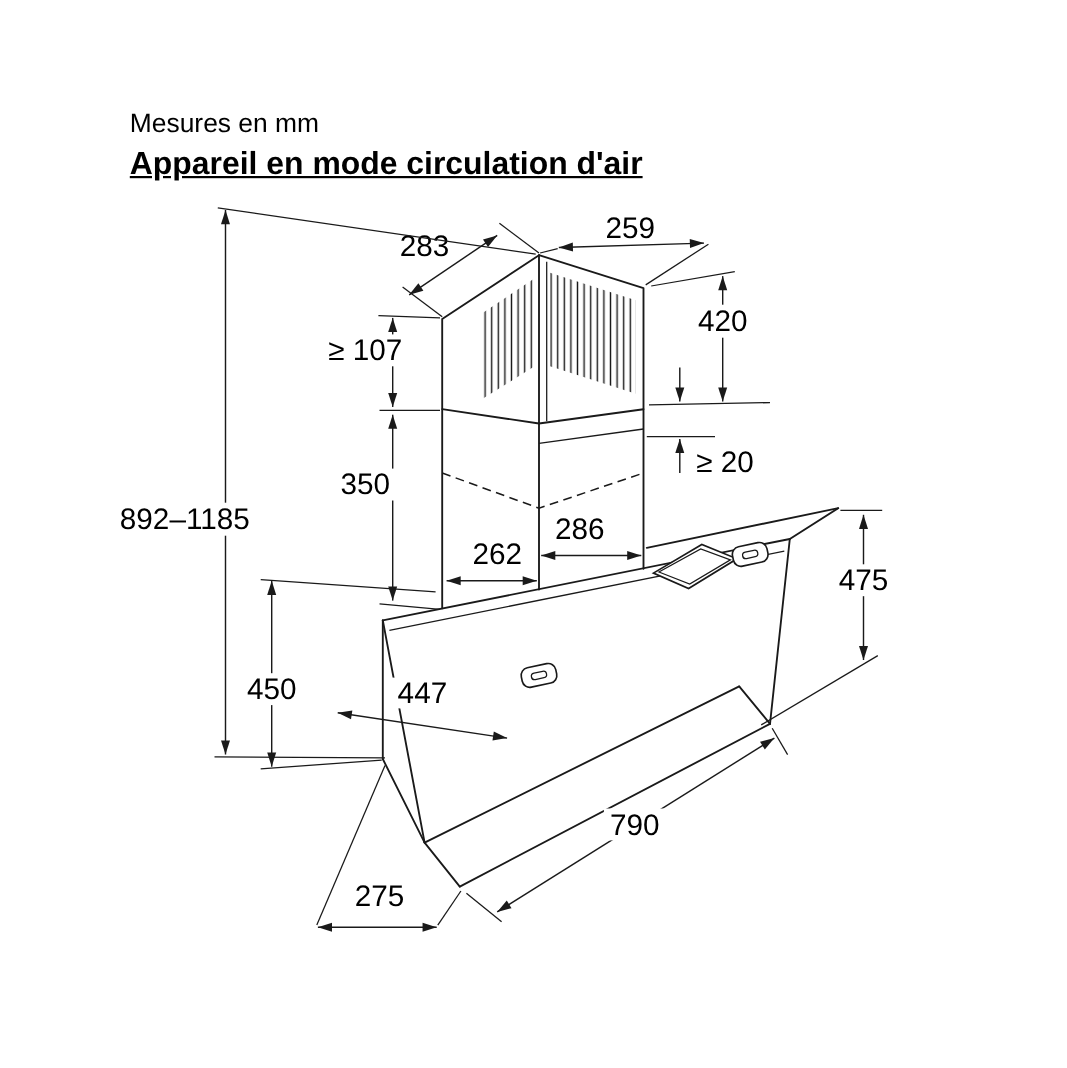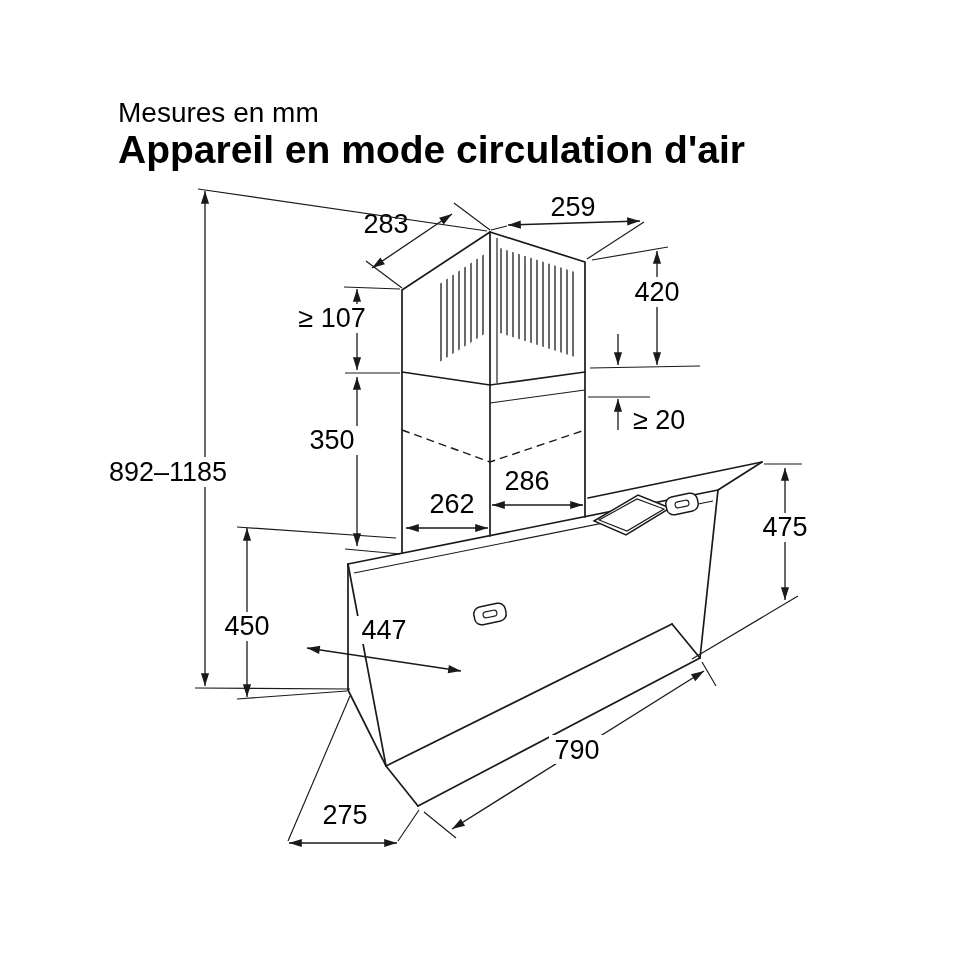--- a/index.html
+++ b/index.html
@@ -1,20 +1,20 @@
 <!DOCTYPE html>
 <html><head>
 <meta charset="utf-8">
 <style>
   html,body{margin:0;padding:0;background:#fff;}
   .stage{position:relative;width:970px;height:971px;background:#ffffff;overflow:hidden;
          font-family:"Liberation Sans",sans-serif;}
   .titles{position:absolute;left:118px;top:94px;color:#000;}
-  .t1{font-size:28px;font-weight:400;line-height:37px;}
-  .t2{font-size:39px;font-weight:700;line-height:37px;}
+  .t1{font-size:24px;font-weight:400;line-height:37px;}
+  .t2{font-size:29px;font-weight:700;line-height:37px;text-decoration:underline;}
   svg{position:absolute;left:0;top:0;}
   .ol{fill:none;stroke:#1a1a1a;stroke-width:1.7;stroke-linejoin:round;stroke-linecap:round;}
   .dim{fill:none;stroke:#1a1a1a;stroke-width:1.3;}
   .ext{fill:none;stroke:#1a1a1a;stroke-width:1.15;}
   .dash{stroke-dasharray:8 5;stroke-width:1.4;}
   .mask{fill:#ffffff;stroke:none;}
   .lbl{font-family:"Liberation Sans",sans-serif;font-size:27px;fill:#000;text-anchor:middle;}
   .lbl.start{text-anchor:start;}
   .wfill{fill:#ffffff;stroke:#1a1a1a;stroke-width:1.5;}
 </style>

